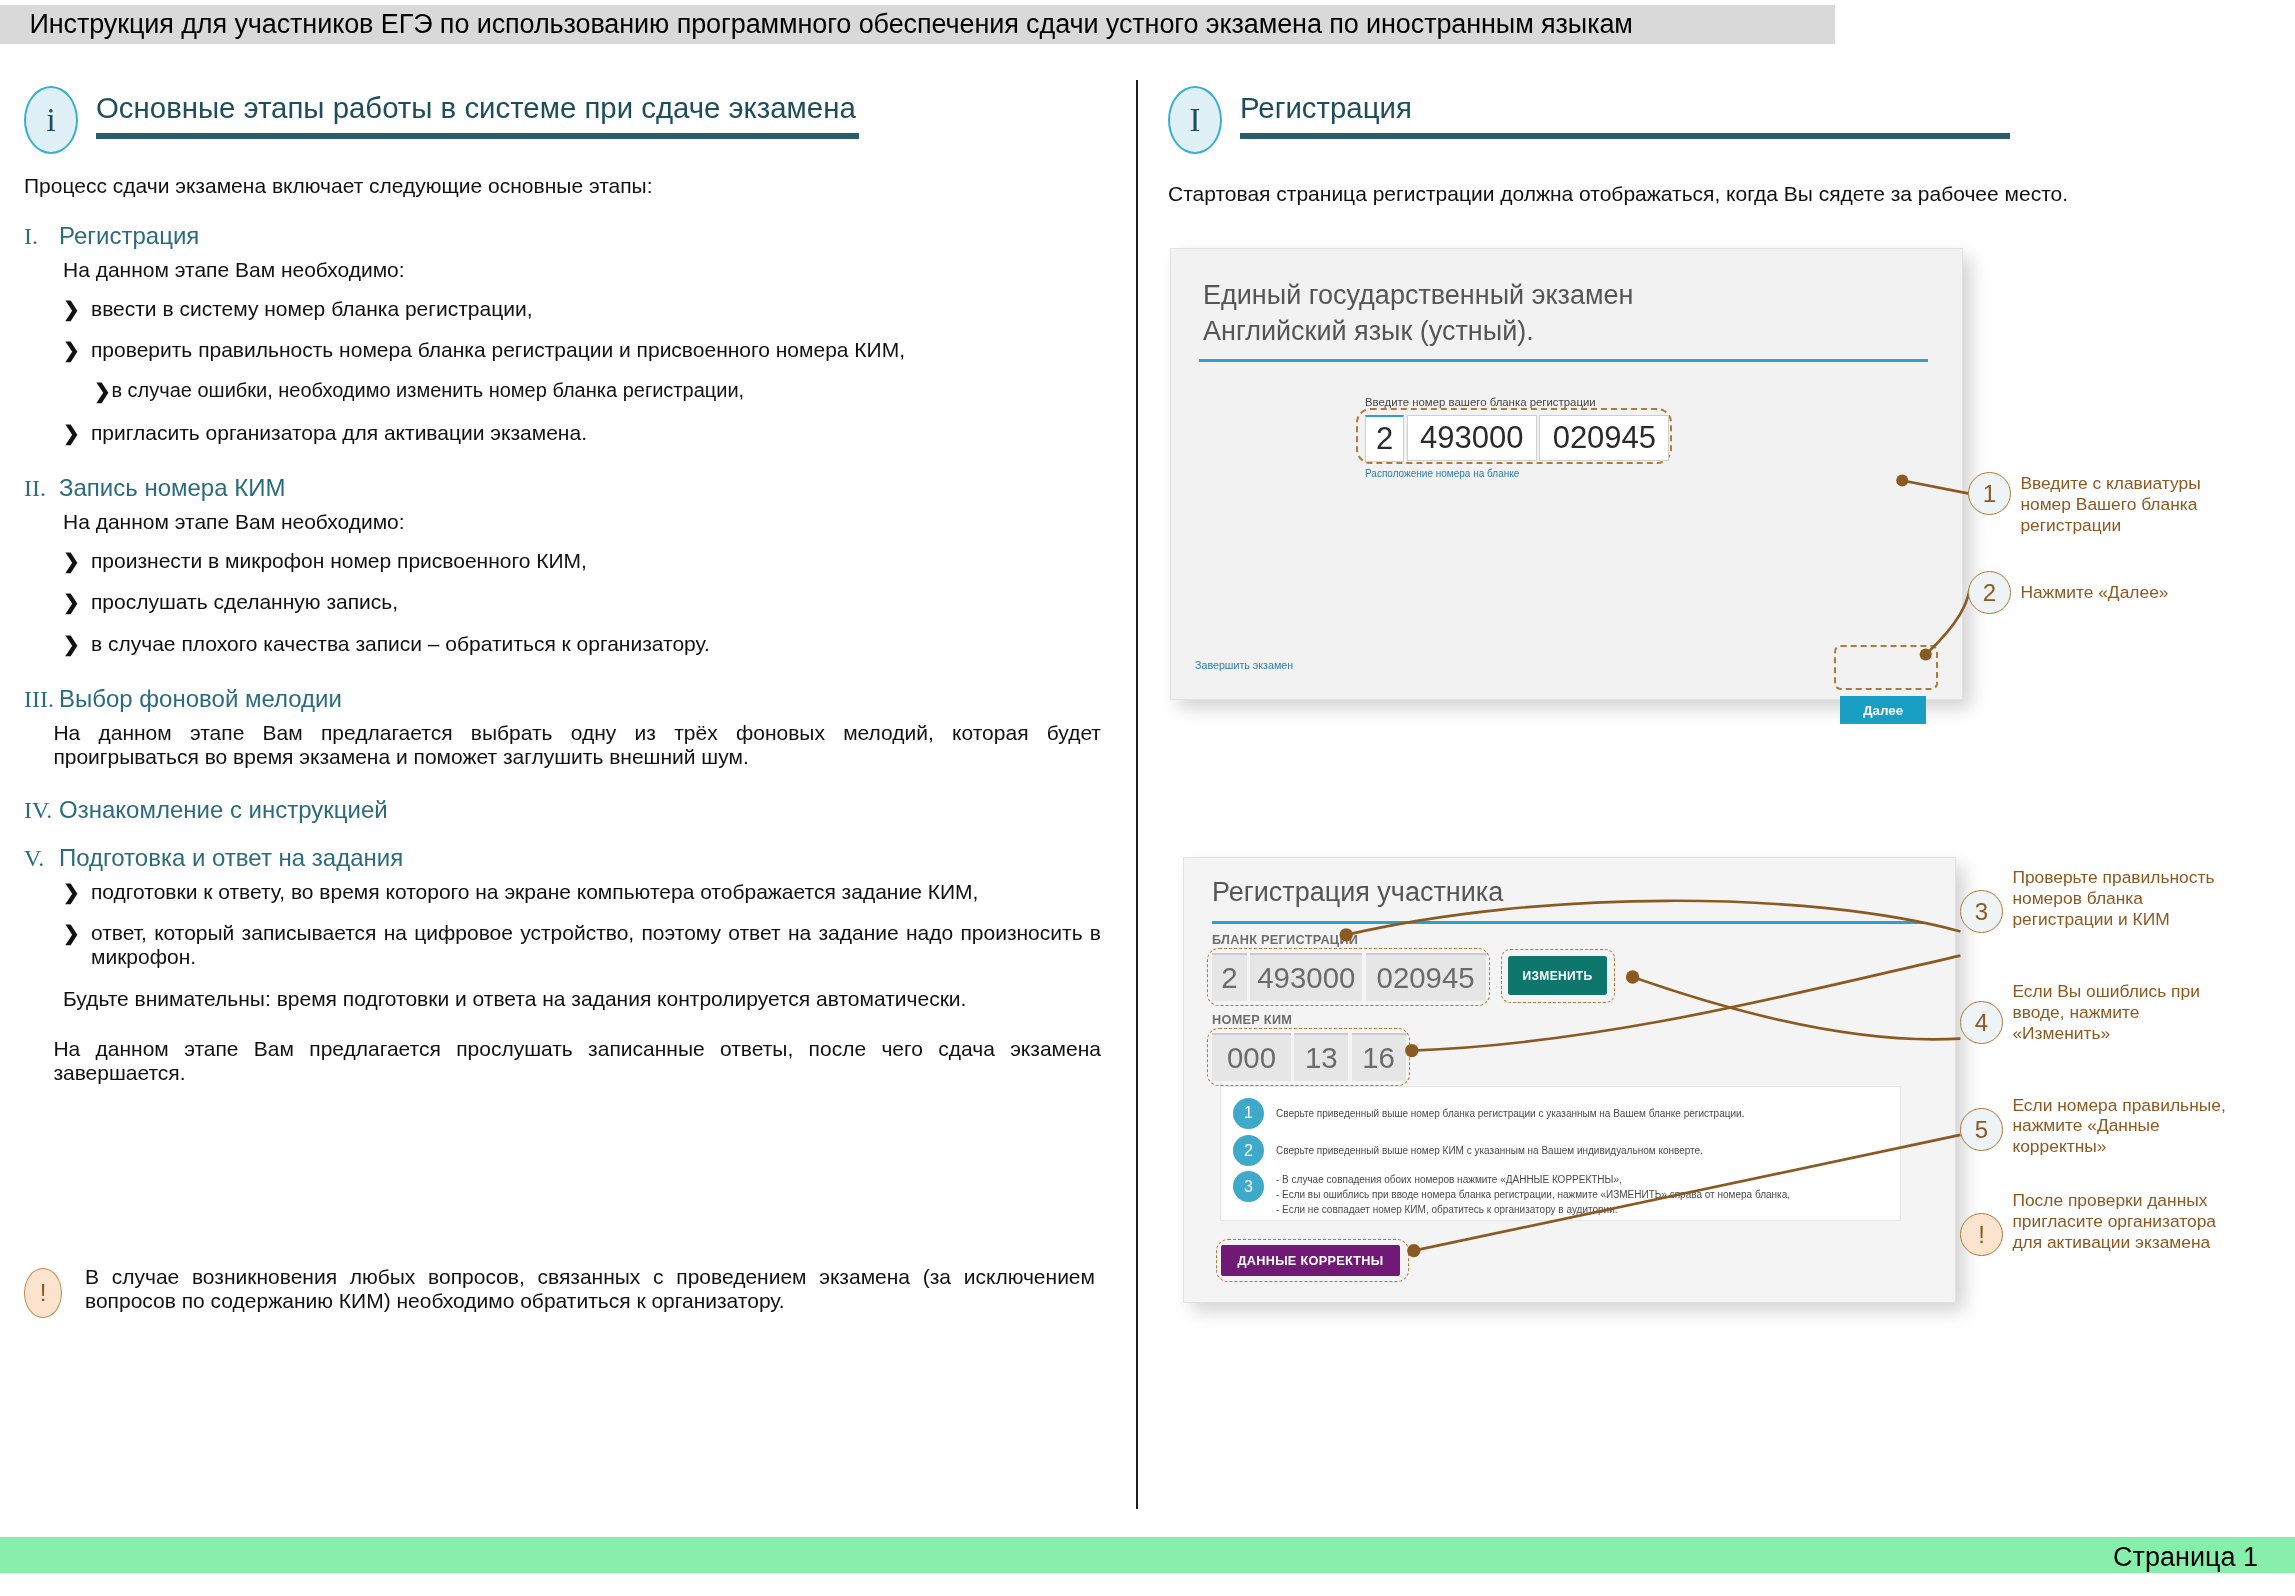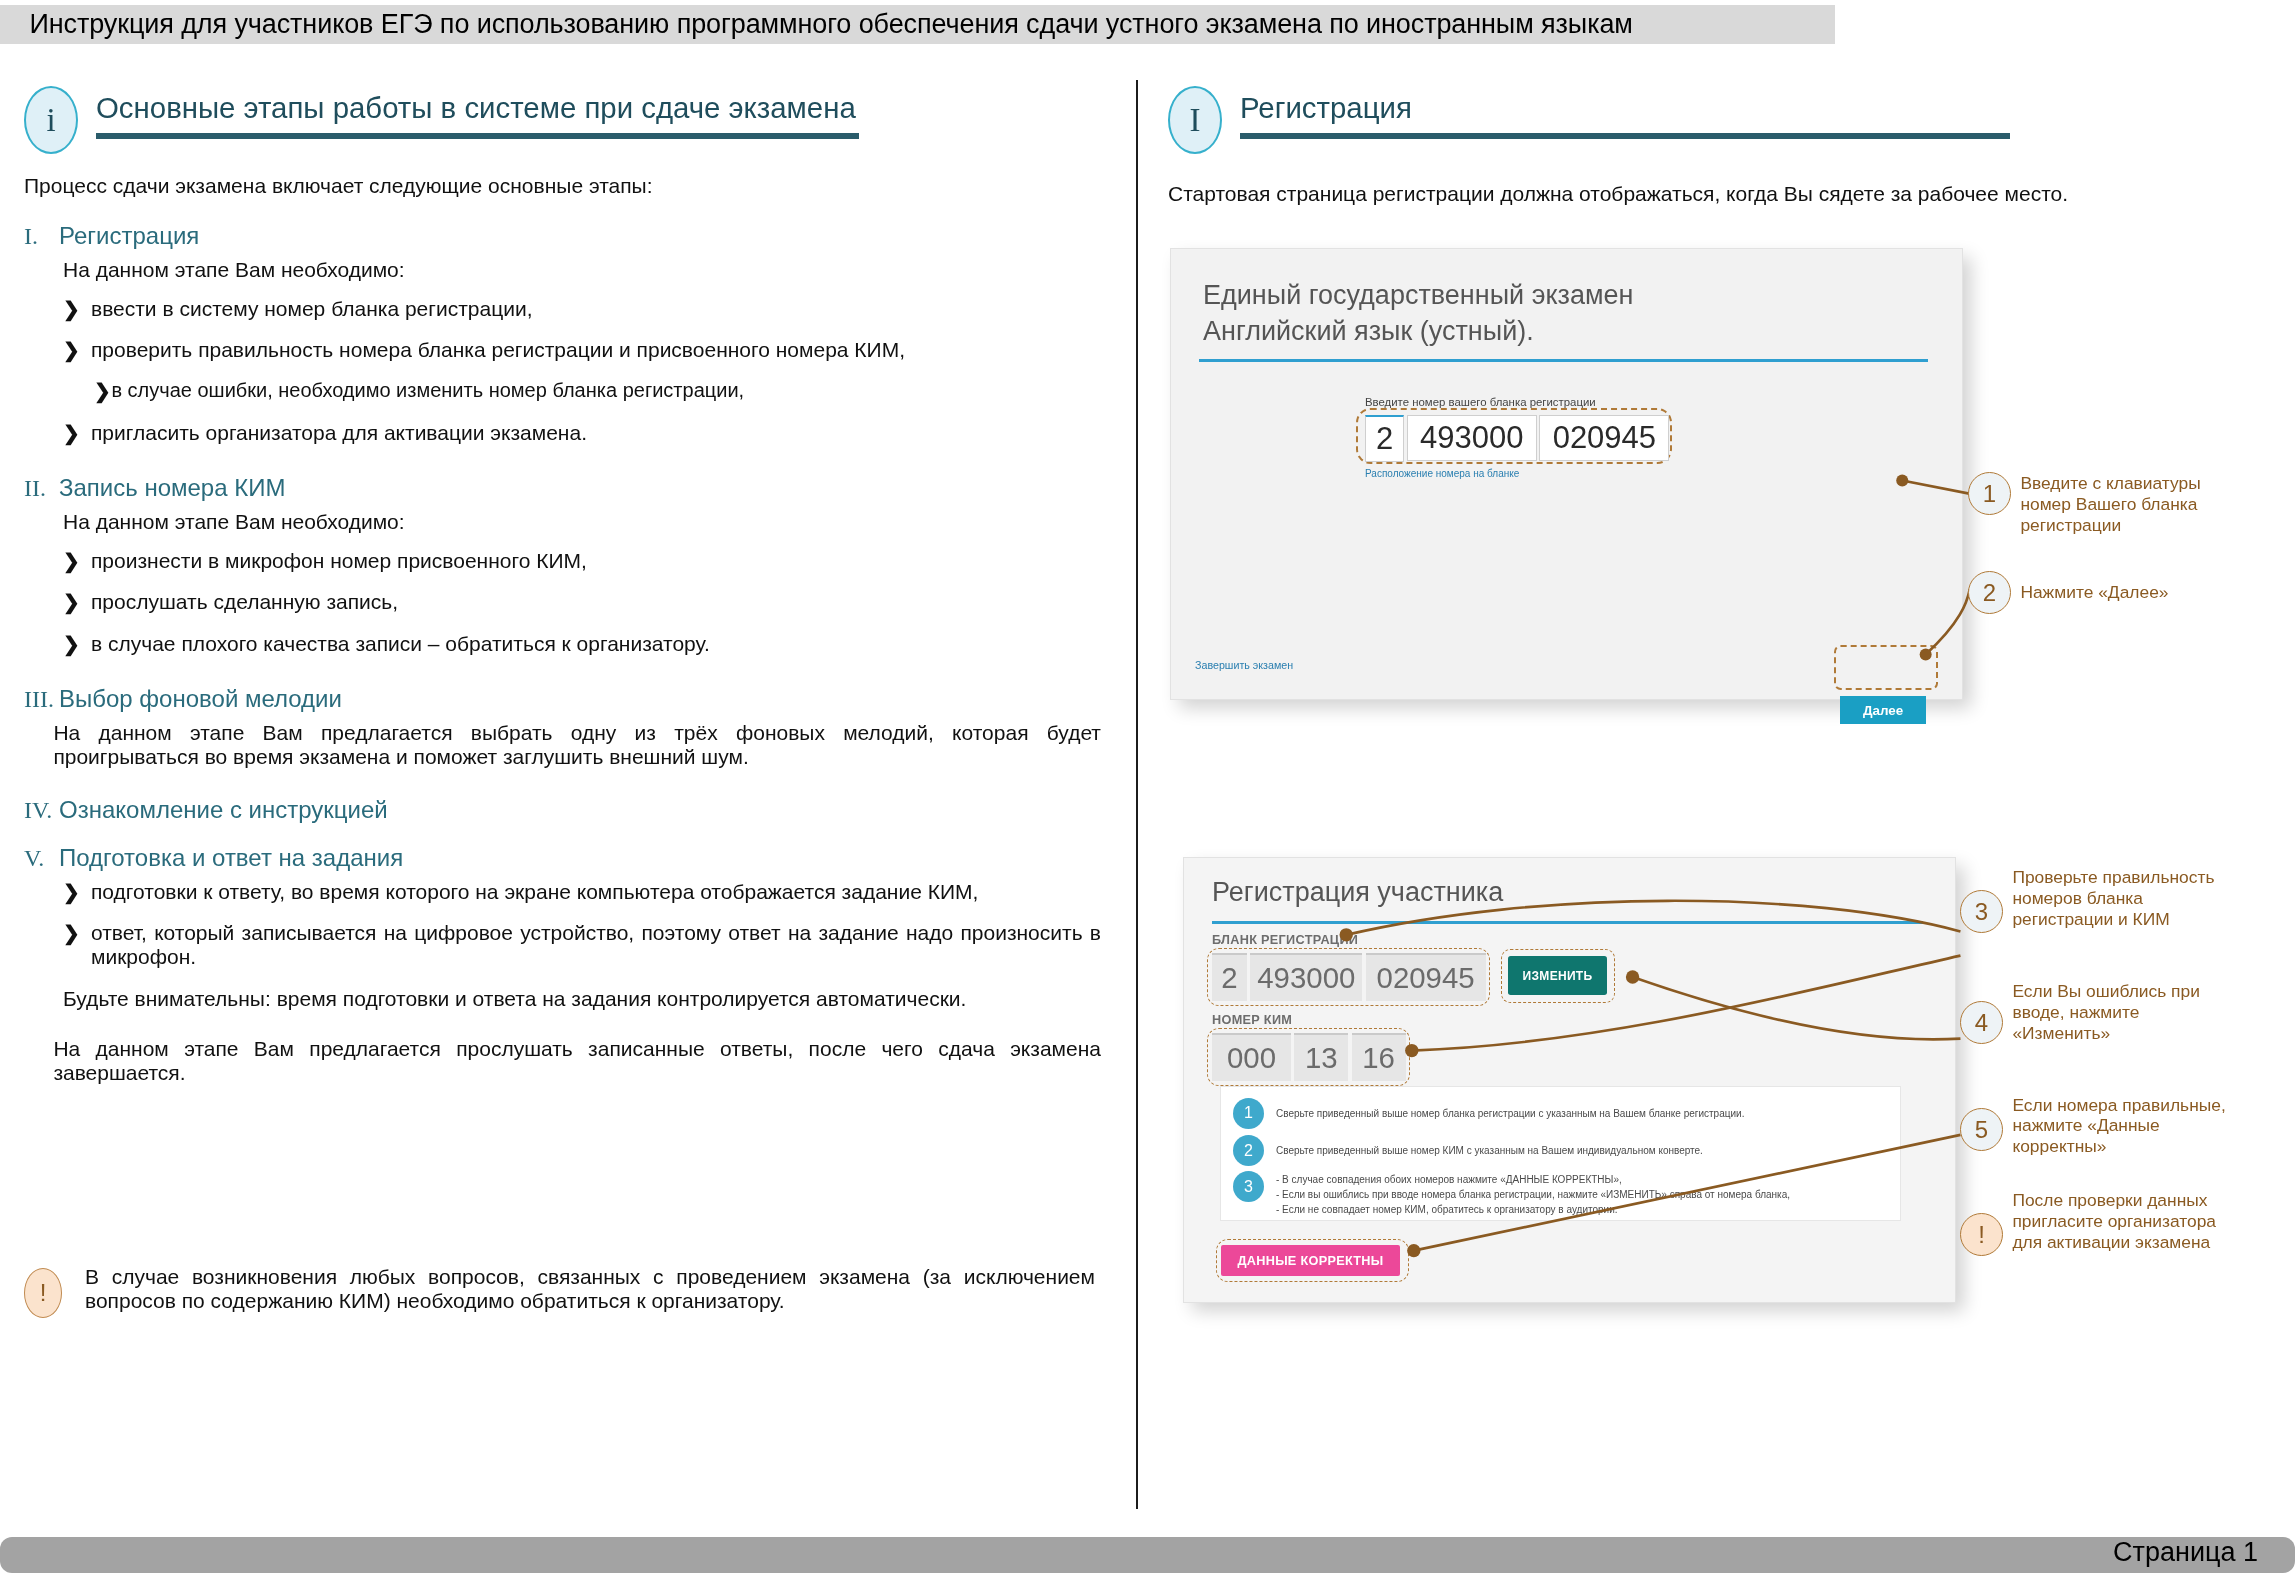--- a/index.html
+++ b/index.html
@@ -16,21 +16,21 @@
     position:absolute;left:0;top:5.4px;width:1835px;height:39px;
     background:#d9d9d9;
     display:flex;align-items:center;
   }
   .doc-header .title{
     font-size:27px;letter-spacing:-0.1px;color:#000;padding-left:29.4px;white-space:nowrap;
   }
   
   .doc-footer{
     position:absolute;left:0;top:1537px;width:2295px;height:36px;
-    background:#a3a3a3;display:flex;align-items:flex-start;justify-content:flex-end;border-radius:12px;
+    background:#86efac;display:flex;align-items:flex-end;justify-content:flex-end;
   }
   .doc-footer .page{font-size:27px;color:#000;padding-right:37px;}
 
   
   .col-divider{
     position:absolute;left:1136px;top:80px;width:2px;height:1429px;background:#1c1c1c;
   }
 
   
   .sec-head{position:absolute;}
@@ -115,21 +115,21 @@
     position:absolute;left:36px;top:228px;width:679px;height:133px;background:#fff;
     border:0.7px solid #e6e6e6;
   }
   .s2-row{position:absolute;display:flex;align-items:flex-start;}
   .s2-circ{
     flex:0 0 31px;width:31px;height:31px;border-radius:50%;background:#3fa9cc;color:#fff;
     display:flex;align-items:center;justify-content:center;font-size:16px;margin-right:12px;
   }
   .s2-tx{font-size:10px;color:#4a4a4a;line-height:1.5;padding-top:8px;}
   .btn-ok{
-    position:absolute;background:#ec4899;color:#fff;font-size:12.7px;font-weight:bold;
+    position:absolute;background:#701a75;color:#fff;font-size:12.7px;font-weight:bold;
     display:flex;align-items:center;justify-content:center;letter-spacing:0.3px;
   }
 
   
   .callout{position:absolute;display:flex;}
   .co-circ{
     flex:0 0 41px;width:41px;height:41px;border-radius:50%;
     border:1.3px solid #b07a38;background:#eef3f6;
     display:flex;align-items:center;justify-content:center;
     font-size:24px;color:#8a5a22;margin-right:9.4px;

